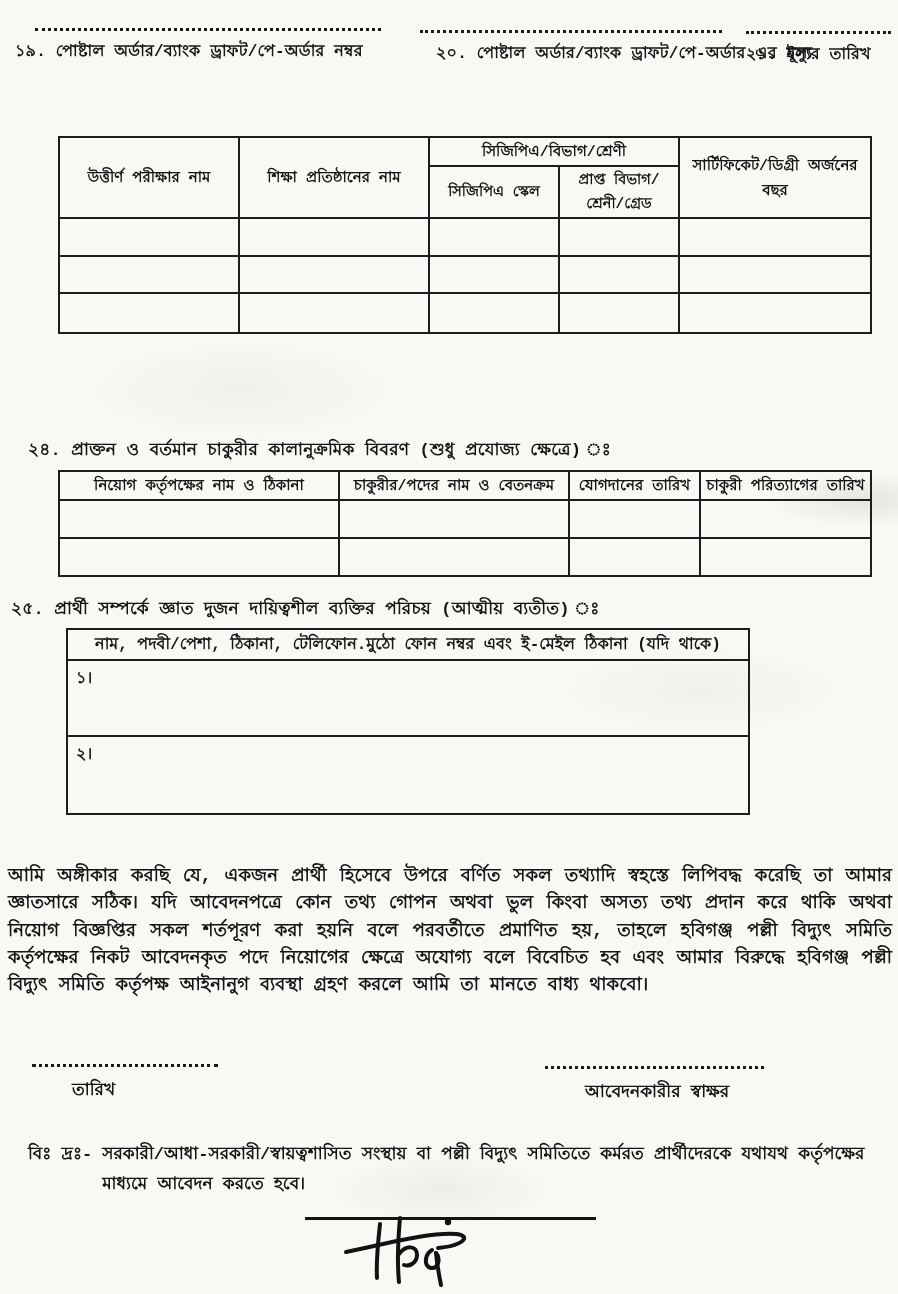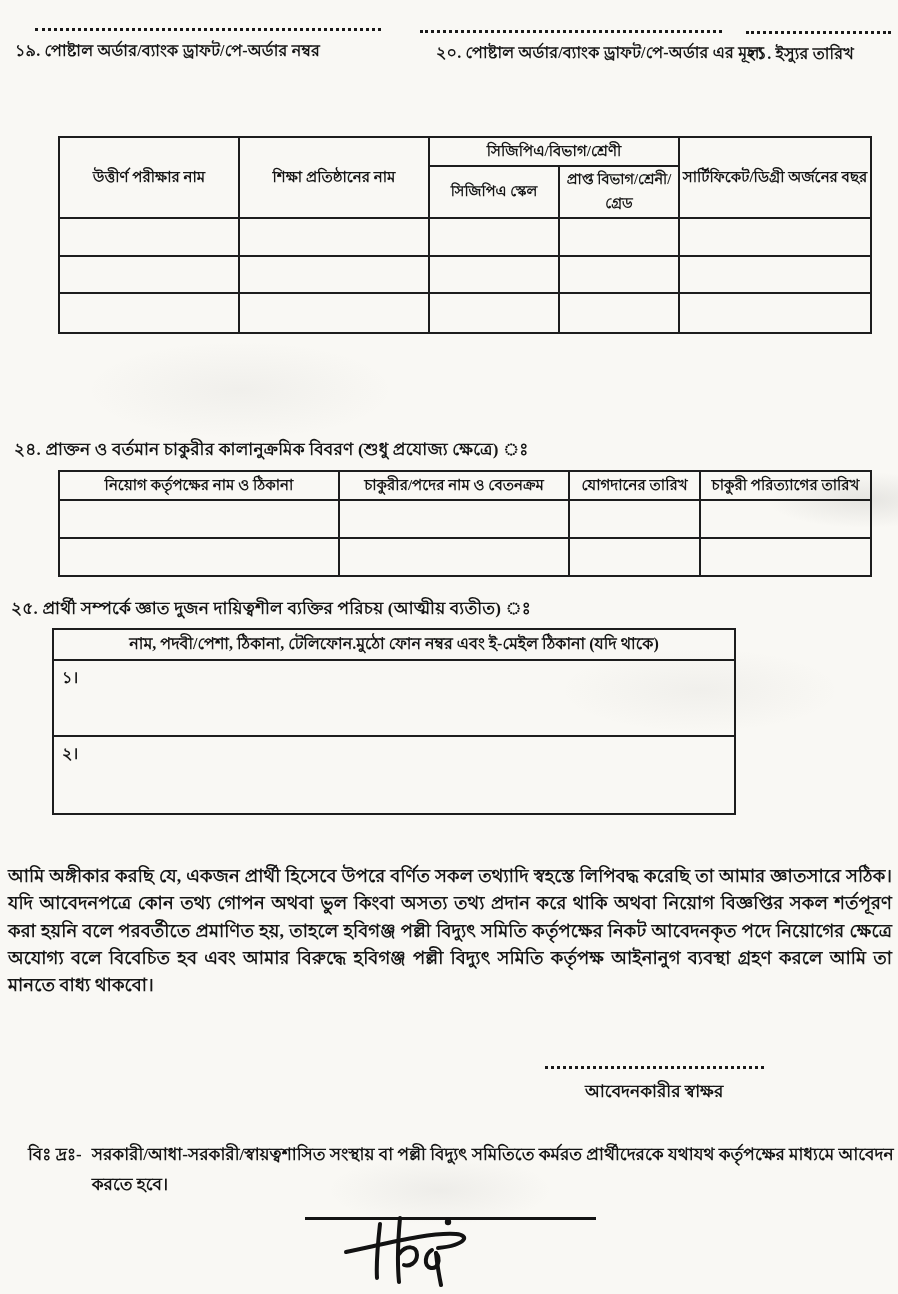--- a/index.html
+++ b/index.html
@@ -7,21 +7,21 @@
     position:relative;
     width:898px;height:1294px;
     margin:0 auto;
     background:
       radial-gradient(ellipse 140px 40px at 865px 500px, rgba(60,60,60,.10), transparent 70%),
       radial-gradient(ellipse 220px 70px at 240px 390px, rgba(80,80,80,.05), transparent 70%),
       radial-gradient(ellipse 200px 60px at 700px 690px, rgba(80,80,80,.05), transparent 70%),
       radial-gradient(ellipse 160px 50px at 440px 1190px, rgba(90,90,90,.07), transparent 70%),
       #f9f8f4;
     color:#151515;
-    font-family:Liberation Serif, serif;
+    font-family:Liberation Mono, monospace;
     font-weight:700;
     overflow:hidden;
   }
   .abs{position:absolute;}
   .dotline{height:0;border-top:3px dotted #1a1a1a;}
   .fld-label{margin-top:7px;font-size:16px;white-space:nowrap;letter-spacing:.2px;}
   .heading{font-size:17px;white-space:nowrap;letter-spacing:.2px;}
   .heading .u{text-decoration:underline;text-underline-offset:3px;}
   table{border-collapse:collapse;table-layout:fixed;}
   td{border:2px solid #1d1d1d;text-align:center;vertical-align:middle;
@@ -89,21 +89,21 @@
       <td></td>
           <td></td>
           <td></td>
           <td></td>
           <td></td>
     </tr>
   </tbody>
     </table>
 
 
-  <div class="abs heading" style="left:14px;top:436px;">২৪. প্রাক্তন ও বর্তমান চাকুরীর কালানুক্রমিক বিবরণ (শুধু প্রযোজ্য ক্ষেত্রে) ঃ</div>
+  <div class="abs heading" style="left:28px;top:436px;">২৪. প্রাক্তন ও বর্তমান চাকুরীর কালানুক্রমিক বিবরণ (শুধু প্রযোজ্য ক্ষেত্রে) ঃ</div>
 
   <table class="abs" style="left:58px;top:470px;width:812px;border-radius:20px;">
     <colgroup>
         <col style="width:280px">
         <col style="width:230px">
         <col style="width:131px">
         <col style="width:171px">
       </colgroup>
     <tbody>
         <tr style="height:26px;">
@@ -122,36 +122,40 @@
       <td></td>
           <td></td>
           <td></td>
           <td></td>
     </tr>
   </tbody>
     </table>
 
   <div class="abs heading" style="left:11px;top:595px;">২৫. প্রার্থী সম্পর্কে জ্ঞাত দুজন দায়িত্বশীল ব্যক্তির পরিচয় (আত্মীয় ব্যতীত) ঃ</div>
 
-  <table class="abs" style="left:52px;top:628px;width:684px;border-radius:9px;">
+  <table class="abs" style="left:66px;top:628px;width:684px;border-radius:9px;">
     <tbody>
         <tr style="height:27px;">
       <td style="font-size:16px;">নাম, পদবী/পেশা, ঠিকানা, টেলিফোন.মুঠো ফোন নম্বর এবং ই-মেইল ঠিকানা (যদি থাকে)</td>
     </tr>
     <tr style="height:76px;">
       <td class="refcell">১।</td>
     </tr>
     <tr style="height:78px;">
       <td class="refcell">২।</td>
     </tr>
   </tbody>
     </table>
 
   <div class="abs decl" style="left:8px;top:863px;width:884px;">আমি অঙ্গীকার করছি যে, একজন প্রার্থী হিসেবে উপরে বর্ণিত সকল তথ্যাদি স্বহস্তে লিপিবদ্ধ করেছি তা আমার জ্ঞাতসারে সঠিক। যদি আবেদনপত্রে কোন তথ্য গোপন অথবা ভুল কিংবা অসত্য তথ্য প্রদান করে থাকি অথবা নিয়োগ বিজ্ঞপ্তির সকল শর্তপূরণ করা হয়নি বলে পরবর্তীতে প্রমাণিত হয়, তাহলে হবিগঞ্জ পল্লী বিদ্যুৎ সমিতি কর্তৃপক্ষের নিকট আবেদনকৃত পদে নিয়োগের ক্ষেত্রে অযোগ্য বলে বিবেচিত হব এবং আমার বিরুদ্ধে হবিগঞ্জ পল্লী বিদ্যুৎ সমিতি কর্তৃপক্ষ আইনানুগ ব্যবস্থা গ্রহণ করলে আমি তা মানতে বাধ্য থাকবো।</div>
 
+  <div class="abs" style="left:32px;top:1064px;width:188px;">
+    <div class="dotline" style="width:186px;"></div>
+    <div class="siglabel" style="margin-top:9px;margin-left:40px;">তারিখ</div>
+  </div>
   <div class="abs" style="left:545px;top:1066px;width:222px;">
     <div class="dotline" style="width:219px;"></div>
     <div class="siglabel" style="margin-top:9px;margin-left:40px;">আবেদনকারীর স্বাক্ষর</div>
   </div>
 
   <div class="abs note" style="left:28px;top:1140px;width:878px;">
     <span class="note-label">বিঃ দ্রঃ-</span>
     <span>সরকারী/আধা-সরকারী/স্বায়ত্বশাসিত সংস্থায় বা পল্লী বিদ্যুৎ সমিতিতে কর্মরত প্রার্থীদেরকে যথাযথ কর্তৃপক্ষের মাধ্যমে আবেদন করতে হবে।</span>
   </div>
 

